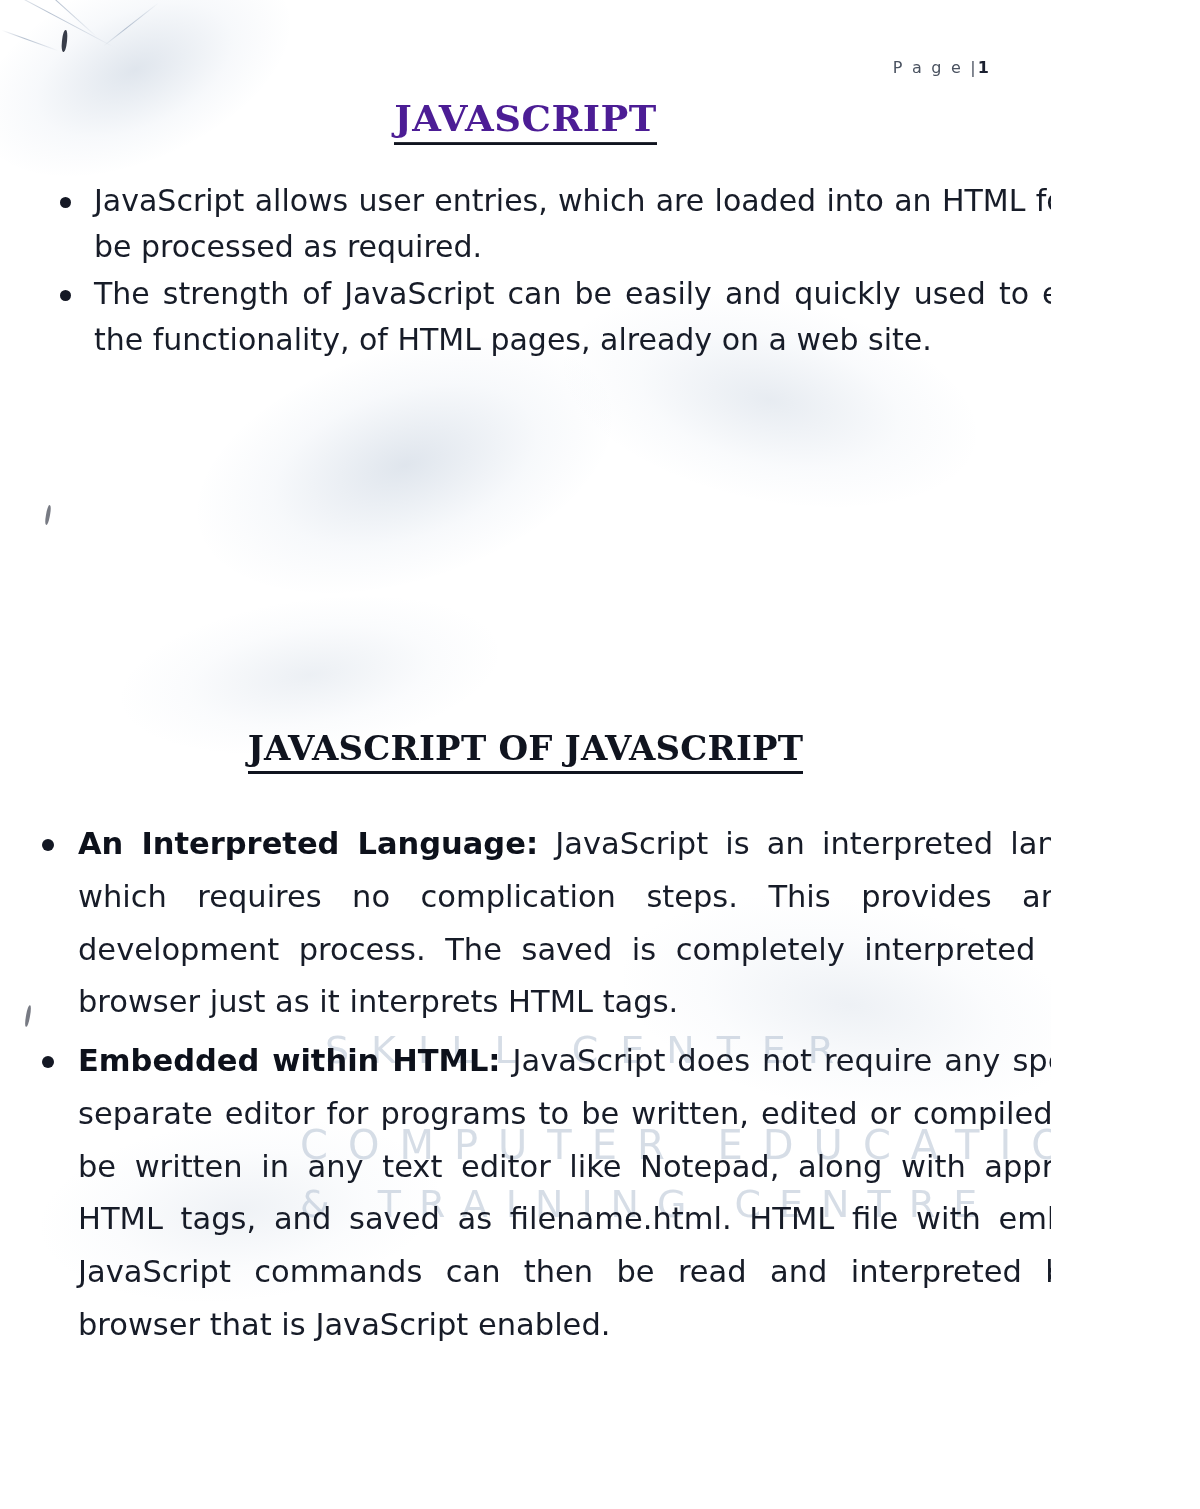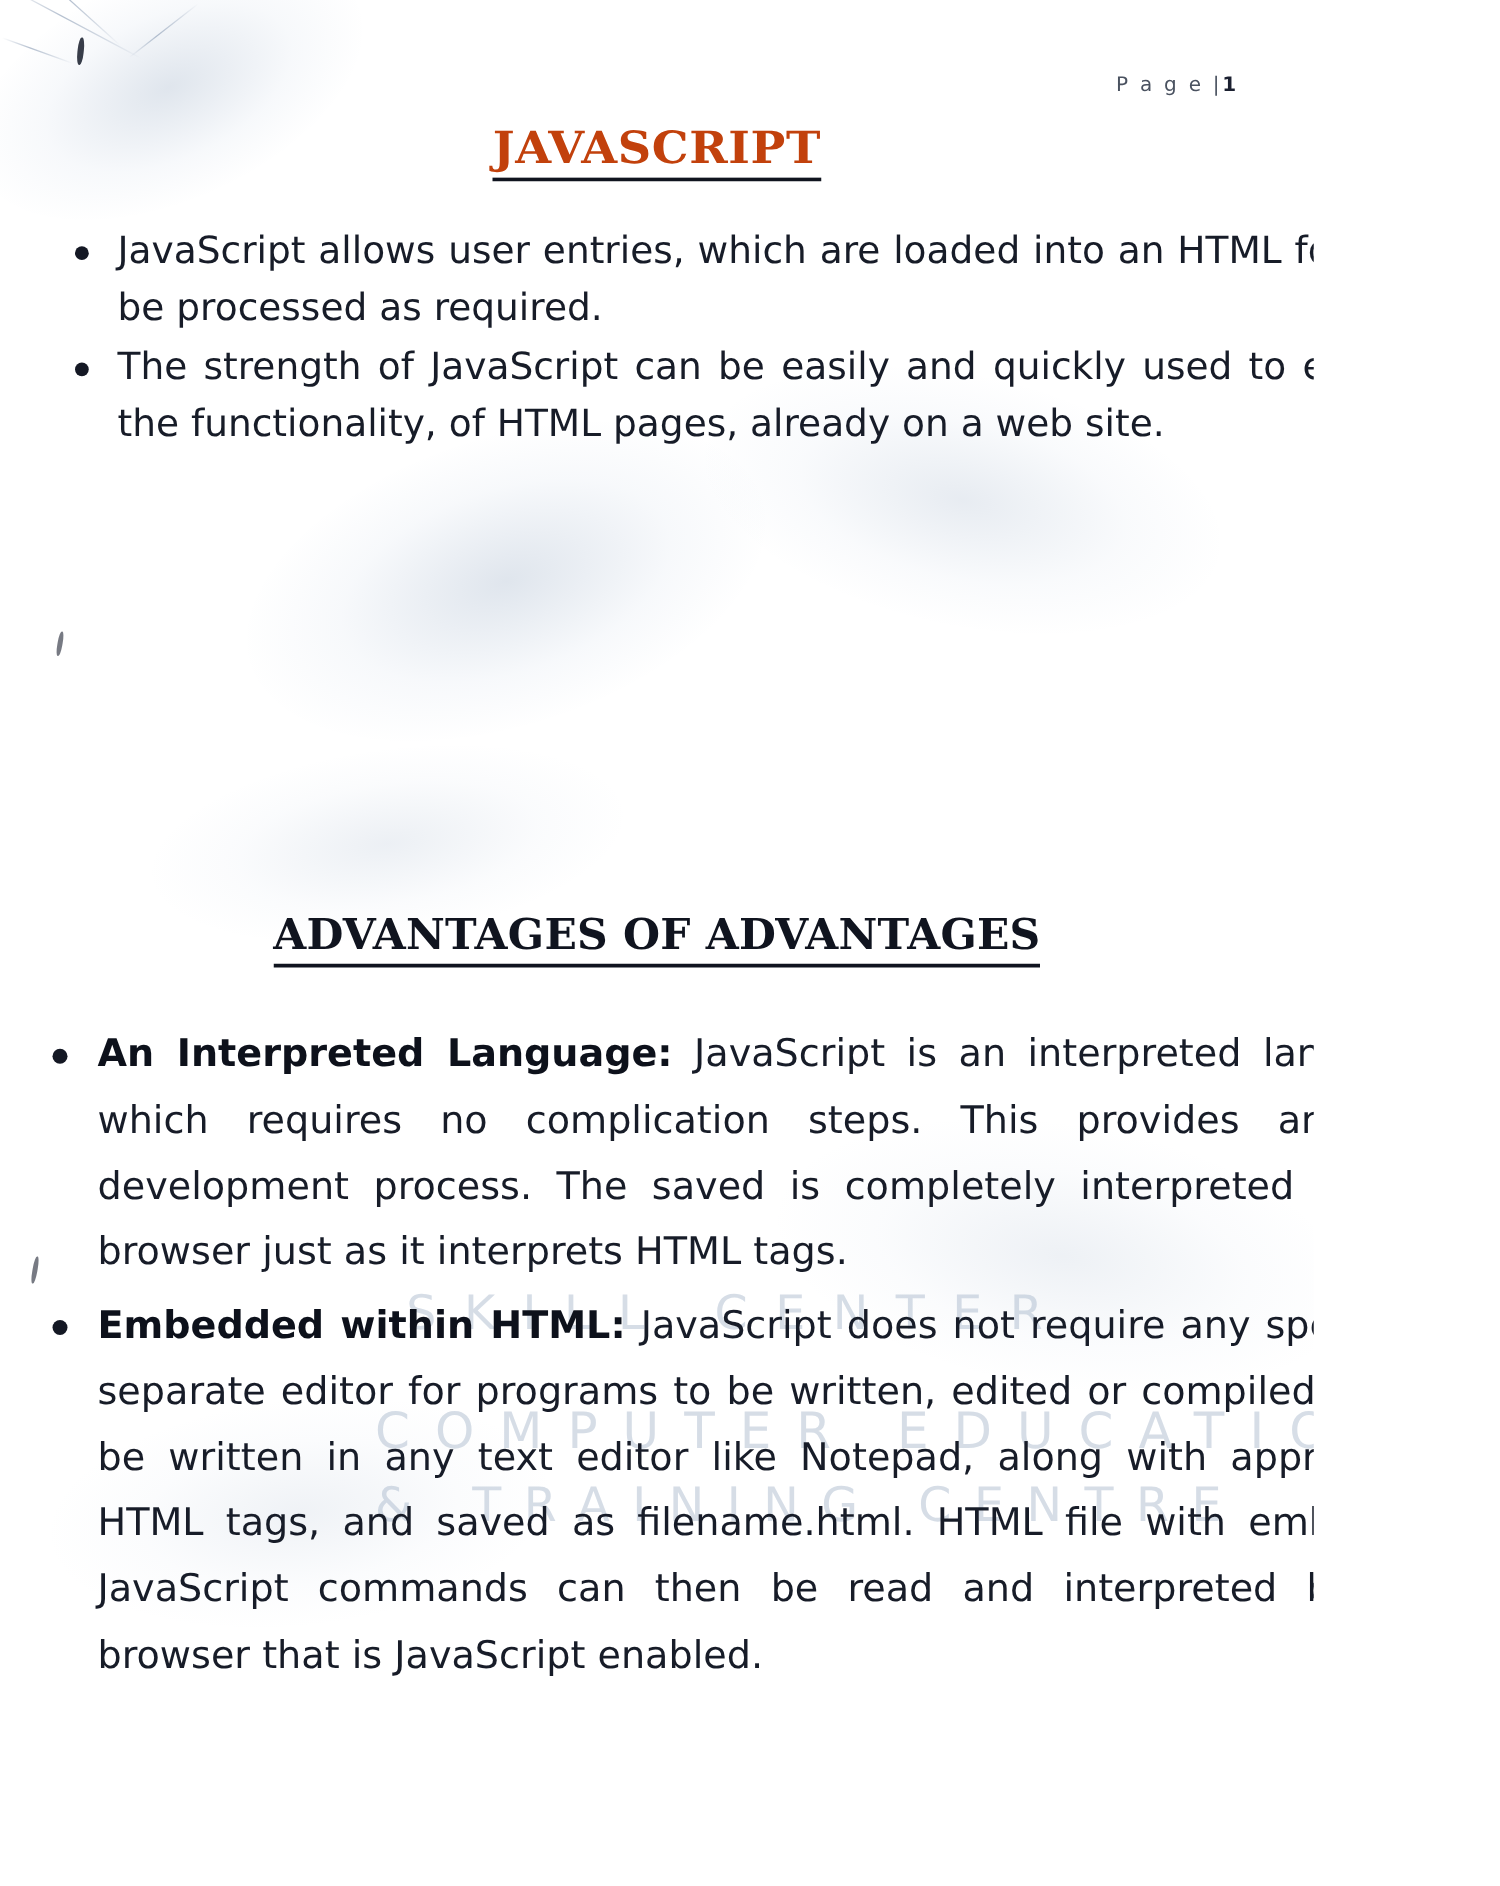--- a/index.html
+++ b/index.html
@@ -92,21 +92,21 @@
   .doc-title {
     position: absolute;
     left: 0;
     right: 0;
     top: 96px;
     text-align: center;
     font-family: "DejaVu Serif", serif;
     font-size: 37px;
     font-weight: 700;
     letter-spacing: 0.5px;
-    color: #c2410c;
+    color: #4c1d95;
   }
   .doc-title .ul {
     display: inline-block;
     border-bottom: 3px solid #10141f;
     padding-bottom: 3px;
     transform: scaleY(0.96);
   }
 
   .section-title {
     position: absolute;
@@ -220,21 +220,21 @@
     <ul class="bullets intro-list">
       <li class="bullet">
         <span class="body-text">JavaScript allows user entries, which are loaded into an HTML form to be processed as required.</span>
       </li>
       <li class="bullet">
         <span class="body-text">The strength of JavaScript can be easily and quickly used to extend the functionality, of HTML pages, already on a web site.</span>
       </li>
     </ul>
 
     <div class="section-title">
-      <span class="ul">ADVANTAGES OF ADVANTAGES</span>
+      <span class="ul">JAVASCRIPT OF JAVASCRIPT</span>
     </div>
 
     <ul class="bullets adv-list">
       <li class="bullet">
         <span class="lead">An Interpreted Language:</span><span class="body-text"> JavaScript is an interpreted language, which requires no complication steps. This provides an easy development process. The saved is completely interpreted by the browser just as it interprets HTML tags.</span>
       </li>
       <li class="bullet">
         <span class="lead">Embedded within HTML:</span><span class="body-text"> JavaScript does not require any special or separate editor for programs to be written, edited or compiled. It can be written in any text editor like Notepad, along with appropriate HTML tags, and saved as filename.html. HTML file with embedded JavaScript commands can then be read and interpreted by any browser that is JavaScript enabled.</span>
       </li>
     </ul>

